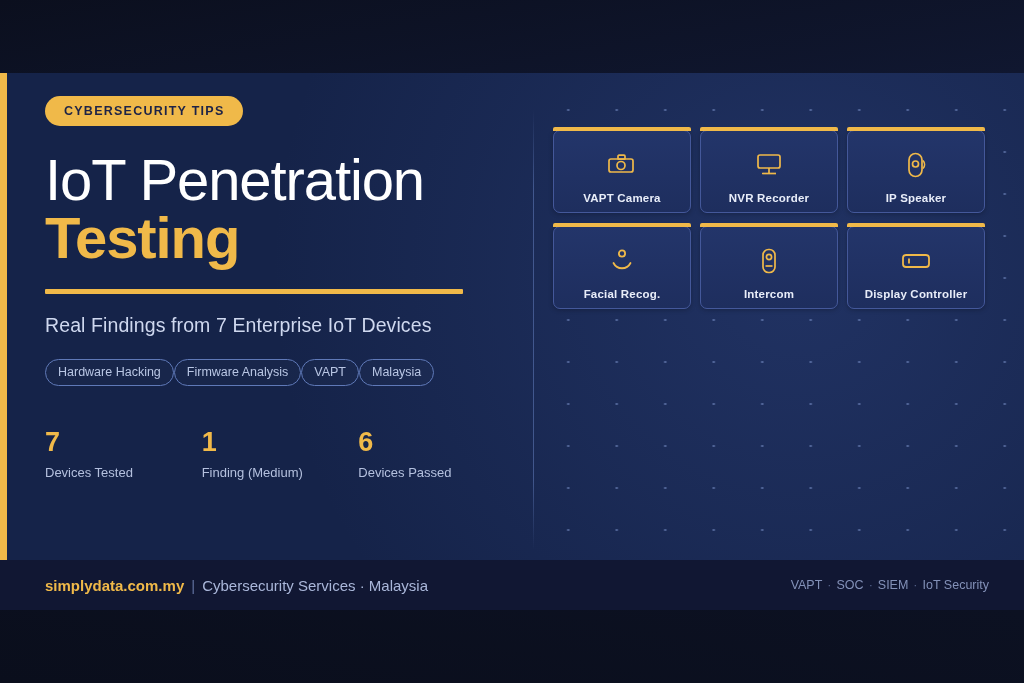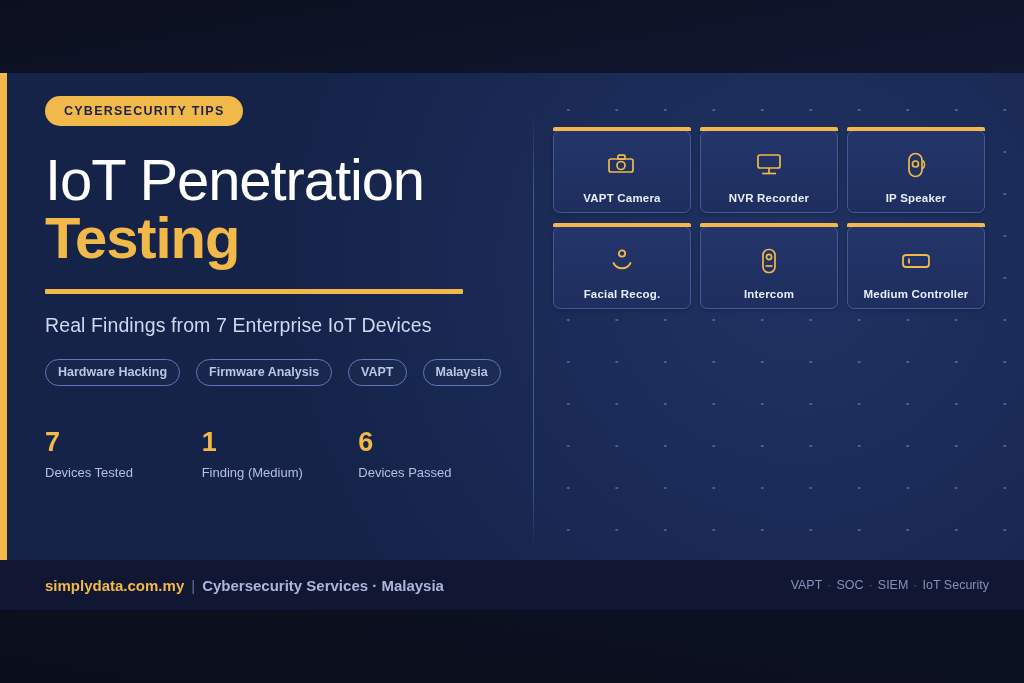--- a/index.html
+++ b/index.html
@@ -72,21 +72,21 @@
   h1.title .l2 {
     display:block; color:#f0b949; font-size:58px; font-weight:bold;
     letter-spacing:-1.1px; margin-top:2px;
   }
   .rule { width:418px; height:5px; background:#f0b949; margin-top:22px; border-radius:1px; }
 
   .subtitle {
     margin-top:20px; color:#cfd8ef; font-size:19.5px; letter-spacing:.1px;
   }
 
-  .tags { margin-top:22px; display:flex; gap:16px;font-weight:bold; }
+  .tags { margin-top:22px; display:flex; gap:0; }
   .tag {
     border:1px solid #5f79b8; border-radius:14px;
     color:#b9c6e4; font-size:12.5px;
     padding:5px 12px 6px; white-space:nowrap;
     background:rgba(255,255,255,.015);
   }
 
   .stats { margin-top:43px; display:flex; }
   .stat { width:158px; }
   .stat .num { color:#f0b949; font-size:27px; font-weight:bold; line-height:1; }
@@ -118,21 +118,21 @@
 
   
   .footer {
     position:absolute; left:0; top:560px; width:1024px; height:50px;
     background:#111733; z-index:5;
     display:flex; align-items:center;
   }
   .f-left { margin-left:45px; font-size:15px; }
   .f-left .brand { color:#f0b949; font-weight:bold; }
   .f-left .sep { color:#5e6e9c; margin:0 7px; }
-  .f-left .svc { color:#aab7da; font-weight:bold; }
+  .f-left .svc { color:#aab7da; font-weight:normal; }
   .f-right { margin-left:auto; margin-right:35px; color:#8391b8; font-size:12.5px; }
   .f-right .d { color:#55638c; margin:0 5px; }
 </style>
 </head>
 <body>
 
 <div id="root">
 
   <div class="letter-top"></div>
   <div class="letter-bot"></div>
@@ -243,21 +243,21 @@
     </div>
 
     <div class="card">
       <div class="topbar"></div>
       <div class="ico">
         <svg width="32" height="20" viewBox="0 0 32 20" fill="none" stroke="#f0b949" stroke-width="1.8">
           <rect x="3" y="4" width="26" height="12" rx="3"></rect>
           <line x1="9" y1="7.5" x2="9" y2="12.5"></line>
         </svg>
       </div>
-      <div class="nm">Medium Controller</div>
+      <div class="nm">Display Controller</div>
     </div>
   </div>
 
   <div class="footer">
     <div class="f-left">
       <span class="brand">simplydata.com.my</span><span class="sep">|</span><span class="svc">Cybersecurity Services · Malaysia</span>
     </div>
     <div class="f-right">
       <span>VAPT</span><span class="d">·</span><span>SOC</span><span class="d">·</span><span>SIEM</span><span class="d">·</span><span>IoT Security</span>
     </div>

